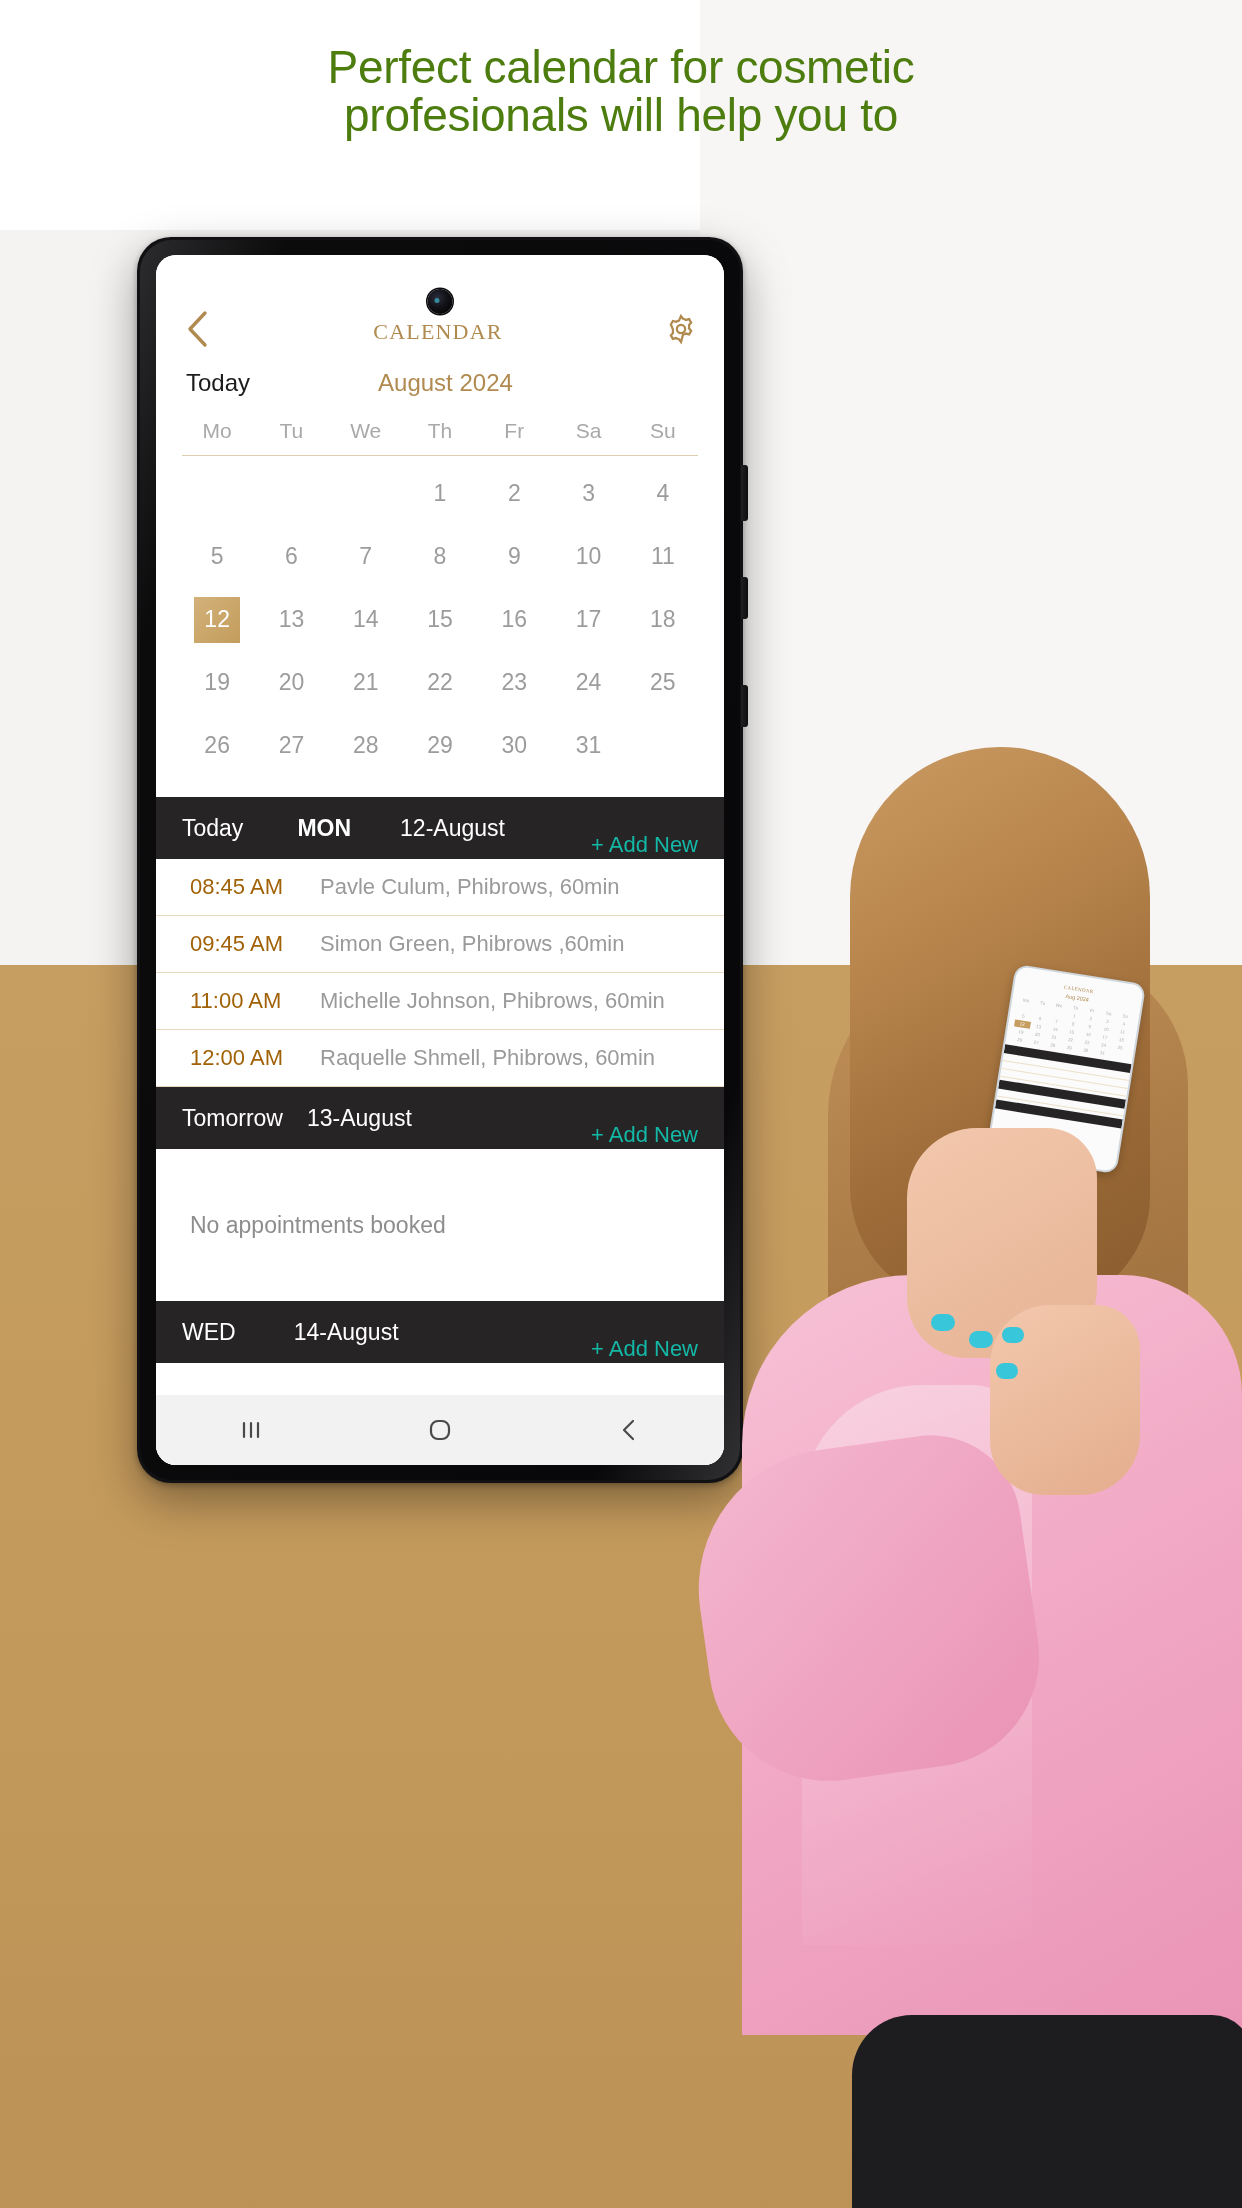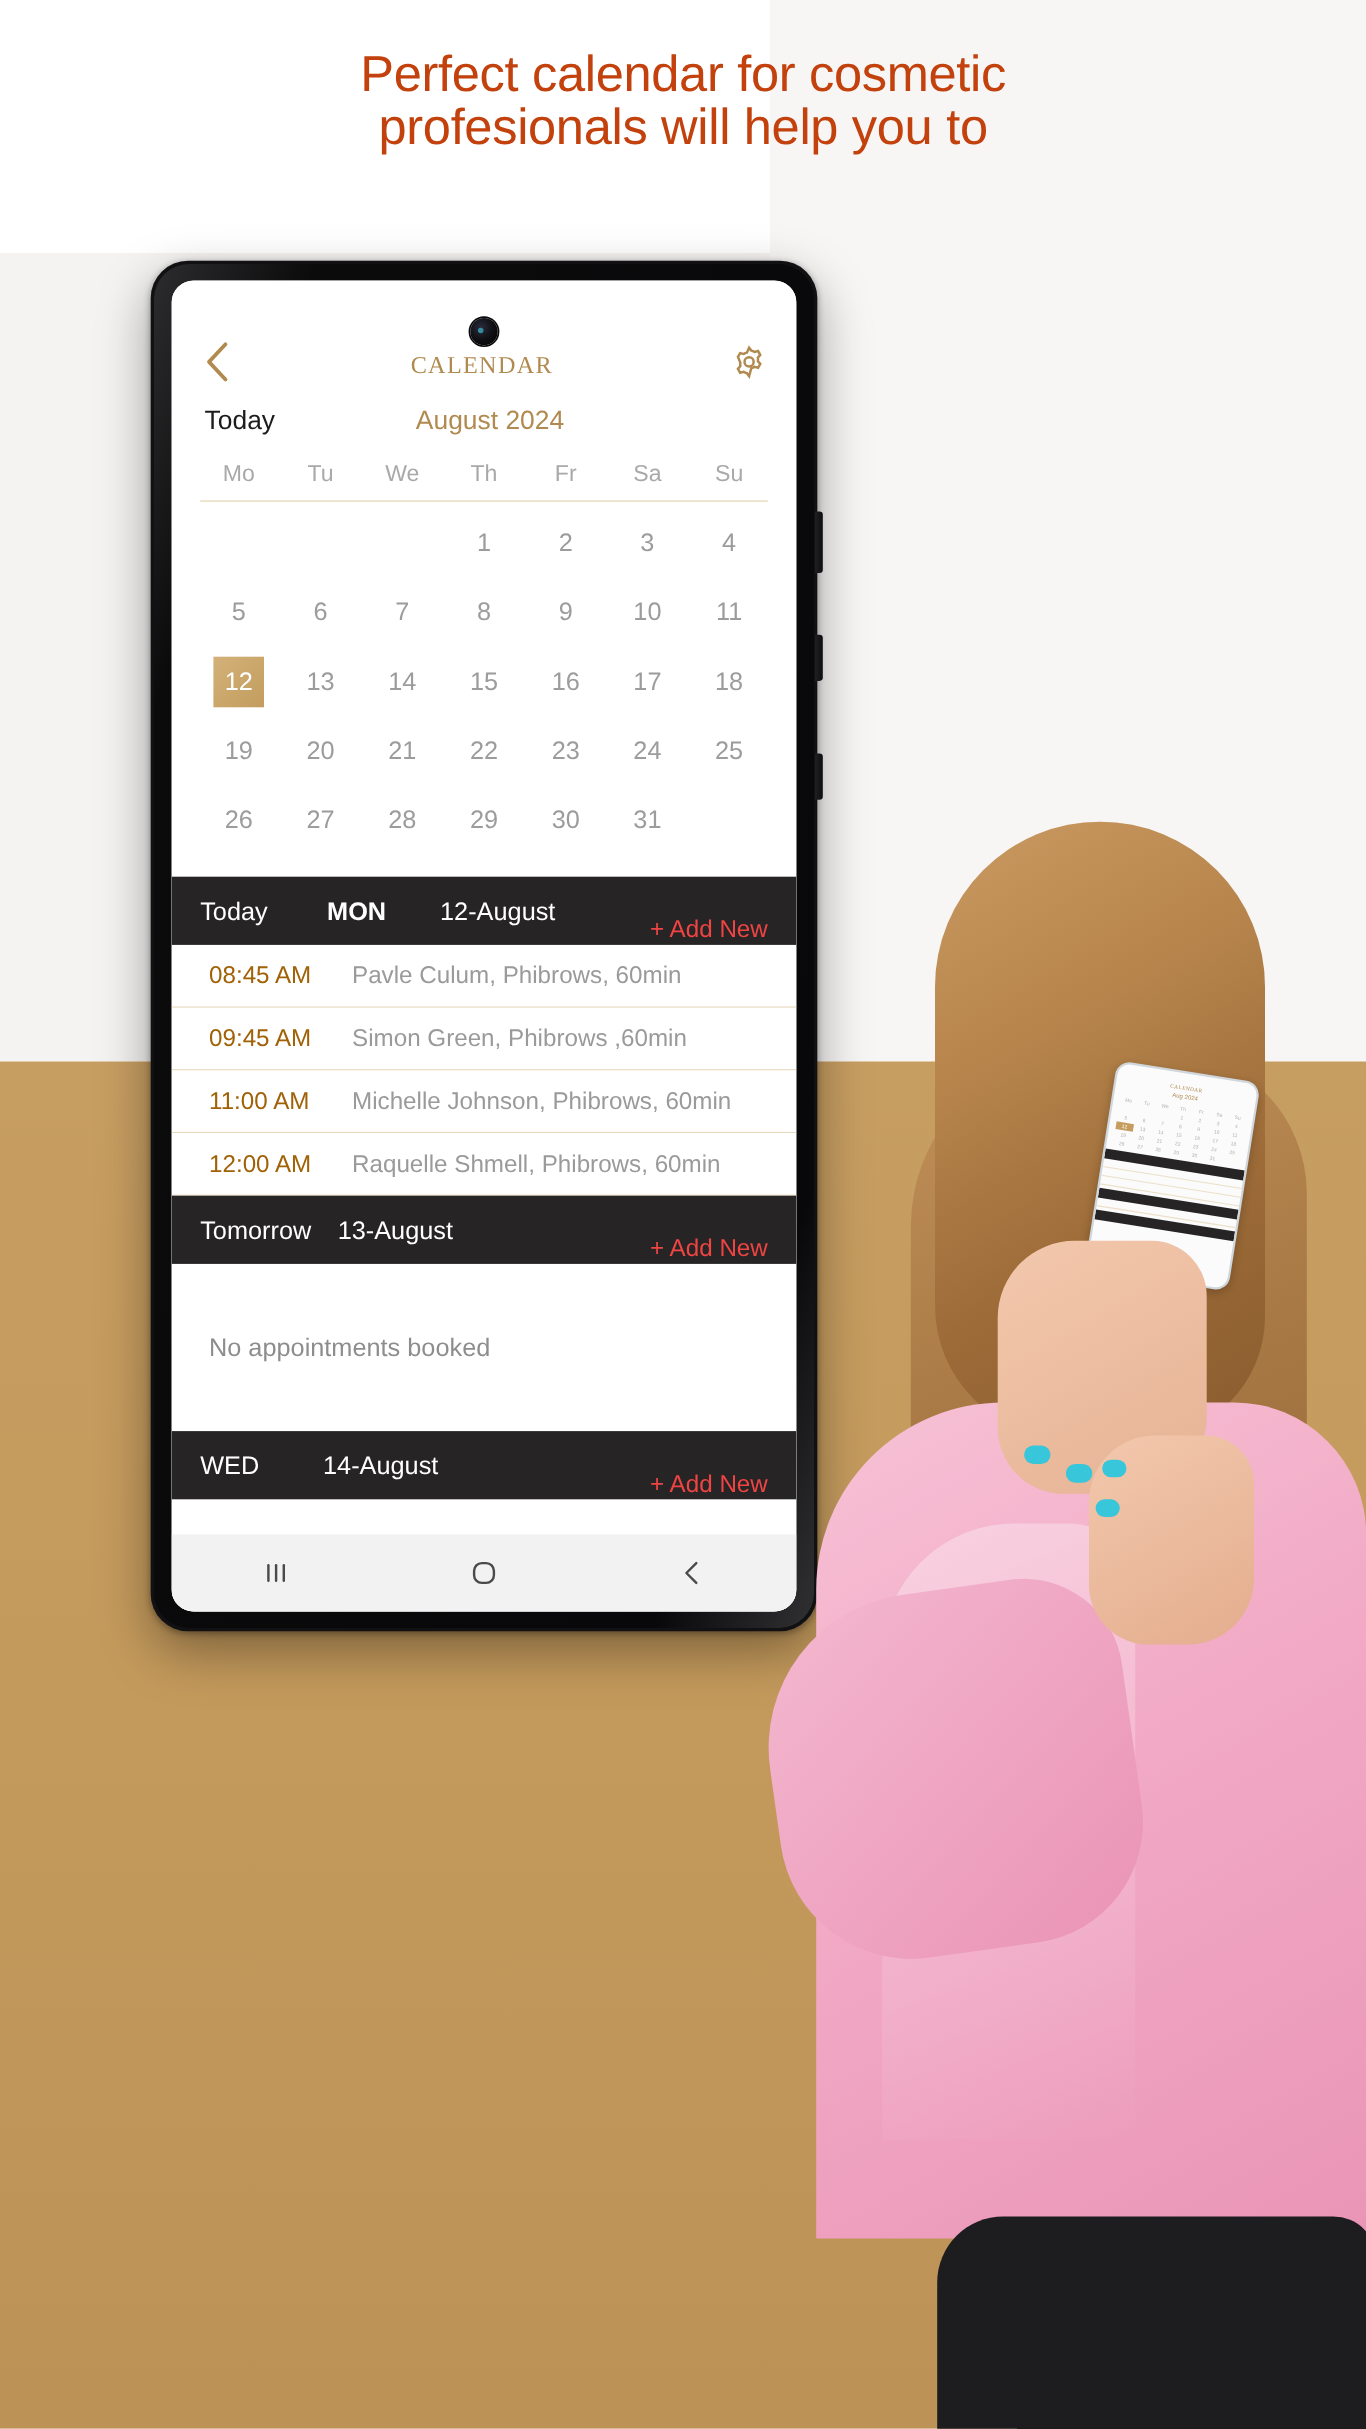--- a/index.html
+++ b/index.html
@@ -28,21 +28,21 @@
     position:absolute; left:700px; top:0; width:542px; height:965px;
     background:#f7f6f5;
   }
 
   
   #headline {
     position:absolute; left:0; top:44px; width:1242px;
     text-align:center;
     font-size:46px;
     line-height:1.04;
-    color:#c2410c;
+    color:#4d7c0f;
     font-weight:400;
     letter-spacing:-0.3px;
     font-family:"Liberation Sans", sans-serif;
     z-index:20;
   }
   #headline div { white-space:nowrap; }
 
   
   #phone {
     position:absolute;
@@ -190,21 +190,21 @@
   .day-header .dh-weekday {
     color:#ffffff; font-size:23px; font-weight:700;
     margin-left:54px;
   }
   .day-header .dh-date {
     color:#ffffff; font-size:23px; font-weight:400;
     margin-left:49px;
   }
   .day-header .dh-add {
     position:absolute; right:26px;
-    color:#ef4444; font-size:22px; font-weight:400;
+    color:#14b8a6; font-size:22px; font-weight:400;
     cursor:pointer;
     margin-top:33px;
   }
   .appt-row {
     height:57px;
     display:flex; align-items:center;
     padding:0 0 0 34px;
     border-bottom:1px solid #e6d8bc;
   }
   .appt-time {

